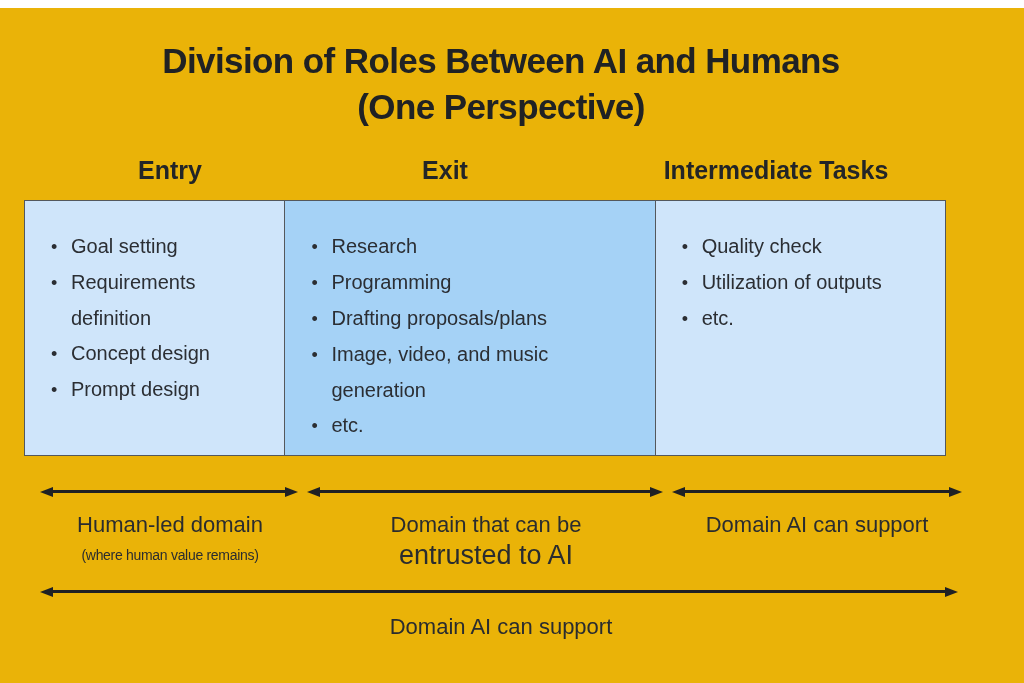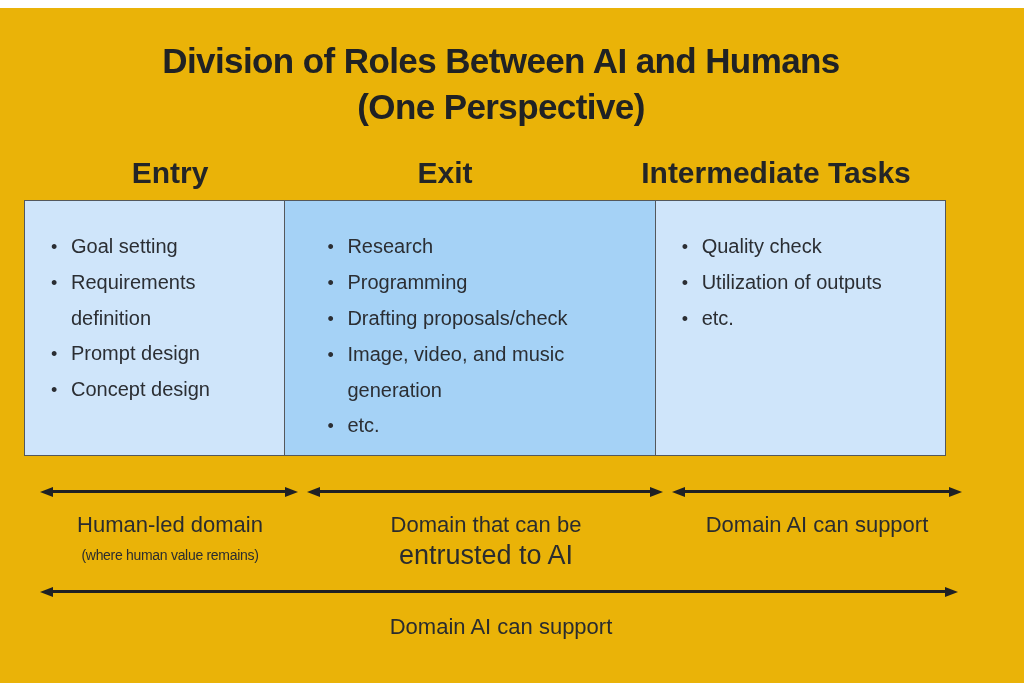--- a/index.html
+++ b/index.html
@@ -15,32 +15,32 @@
   body{font-family:"Liberation Sans","DejaVu Sans",sans-serif;color:var(--text);}
   .page{position:relative;width:1024px;height:683px;background:#eab308;overflow:hidden;margin-top:8px;}
 
   .title{
     position:absolute;top:30px;left:40px;width:922px;
     text-align:center;font-weight:700;font-size:35px;line-height:1.32;
     letter-spacing:-0.6px;color:var(--title);
   }
 
   .headers{position:absolute;top:148px;left:40px;width:922px;display:flex;}
-  .headers .hd{font-size:30px;font-weight:700;text-align:center;color:#232527;}
+  .headers .hd{font-size:25px;font-weight:700;text-align:center;color:#232527;}
   .col-w1{width:260px;}
   .col-w2{width:372px;}
   .col-w3{width:290px;}
 
   .boxes{
     position:absolute;top:192px;left:24px;width:922px;height:256px;
     display:flex;border:1.5px solid var(--border);
   }
   .box{height:100%;}
   .box.light{background:var(--light-box);}
-  .box.dark{background:var(--dark-box);border-left:1.5px solid var(--border);border-right:1.5px solid var(--border);padding-left:16px;}
+  .box.dark{background:var(--dark-box);border-left:1.5px solid var(--border);border-right:1.5px solid var(--border);}
   .box ul{list-style:none;padding:28px 14px 0 26px;}
   .box li{
     font-size:20px;line-height:35px;padding-left:20px;text-indent:-20px;color:var(--text);
   }
   .box li::before{content:"\2022";display:inline-block;width:20px;text-indent:0;font-size:18px;}
 
   .arrows{position:absolute;top:477px;left:40px;width:922px;display:flex;justify-content:space-between;}
   .dbl-arrow{display:flex;align-items:center;height:13px;}
   .aw1{width:258px;}
   .aw2{width:356px;}
@@ -77,29 +77,29 @@
     <div class="hd col-w1">Entry</div>
     <div class="hd col-w3">Exit</div>
     <div class="hd col-w2">Intermediate Tasks</div>
   </div>
 
   <div class="boxes">
     <div class="box light col-w1">
       <ul>
         <li>Goal setting</li>
         <li>Requirements definition</li>
+        <li>Concept design</li>
         <li>Prompt design</li>
-        <li>Concept design</li>
       </ul>
     </div>
     <div class="box dark col-w2">
       <ul>
         <li>Research</li>
         <li>Programming</li>
-        <li>Drafting proposals/check</li>
+        <li>Drafting proposals/plans</li>
         <li>Image, video, and music generation</li>
         <li>etc.</li>
       </ul>
     </div>
     <div class="box light col-w3">
       <ul>
         <li>Quality check</li>
         <li>Utilization of outputs</li>
         <li>etc.</li>
       </ul>

